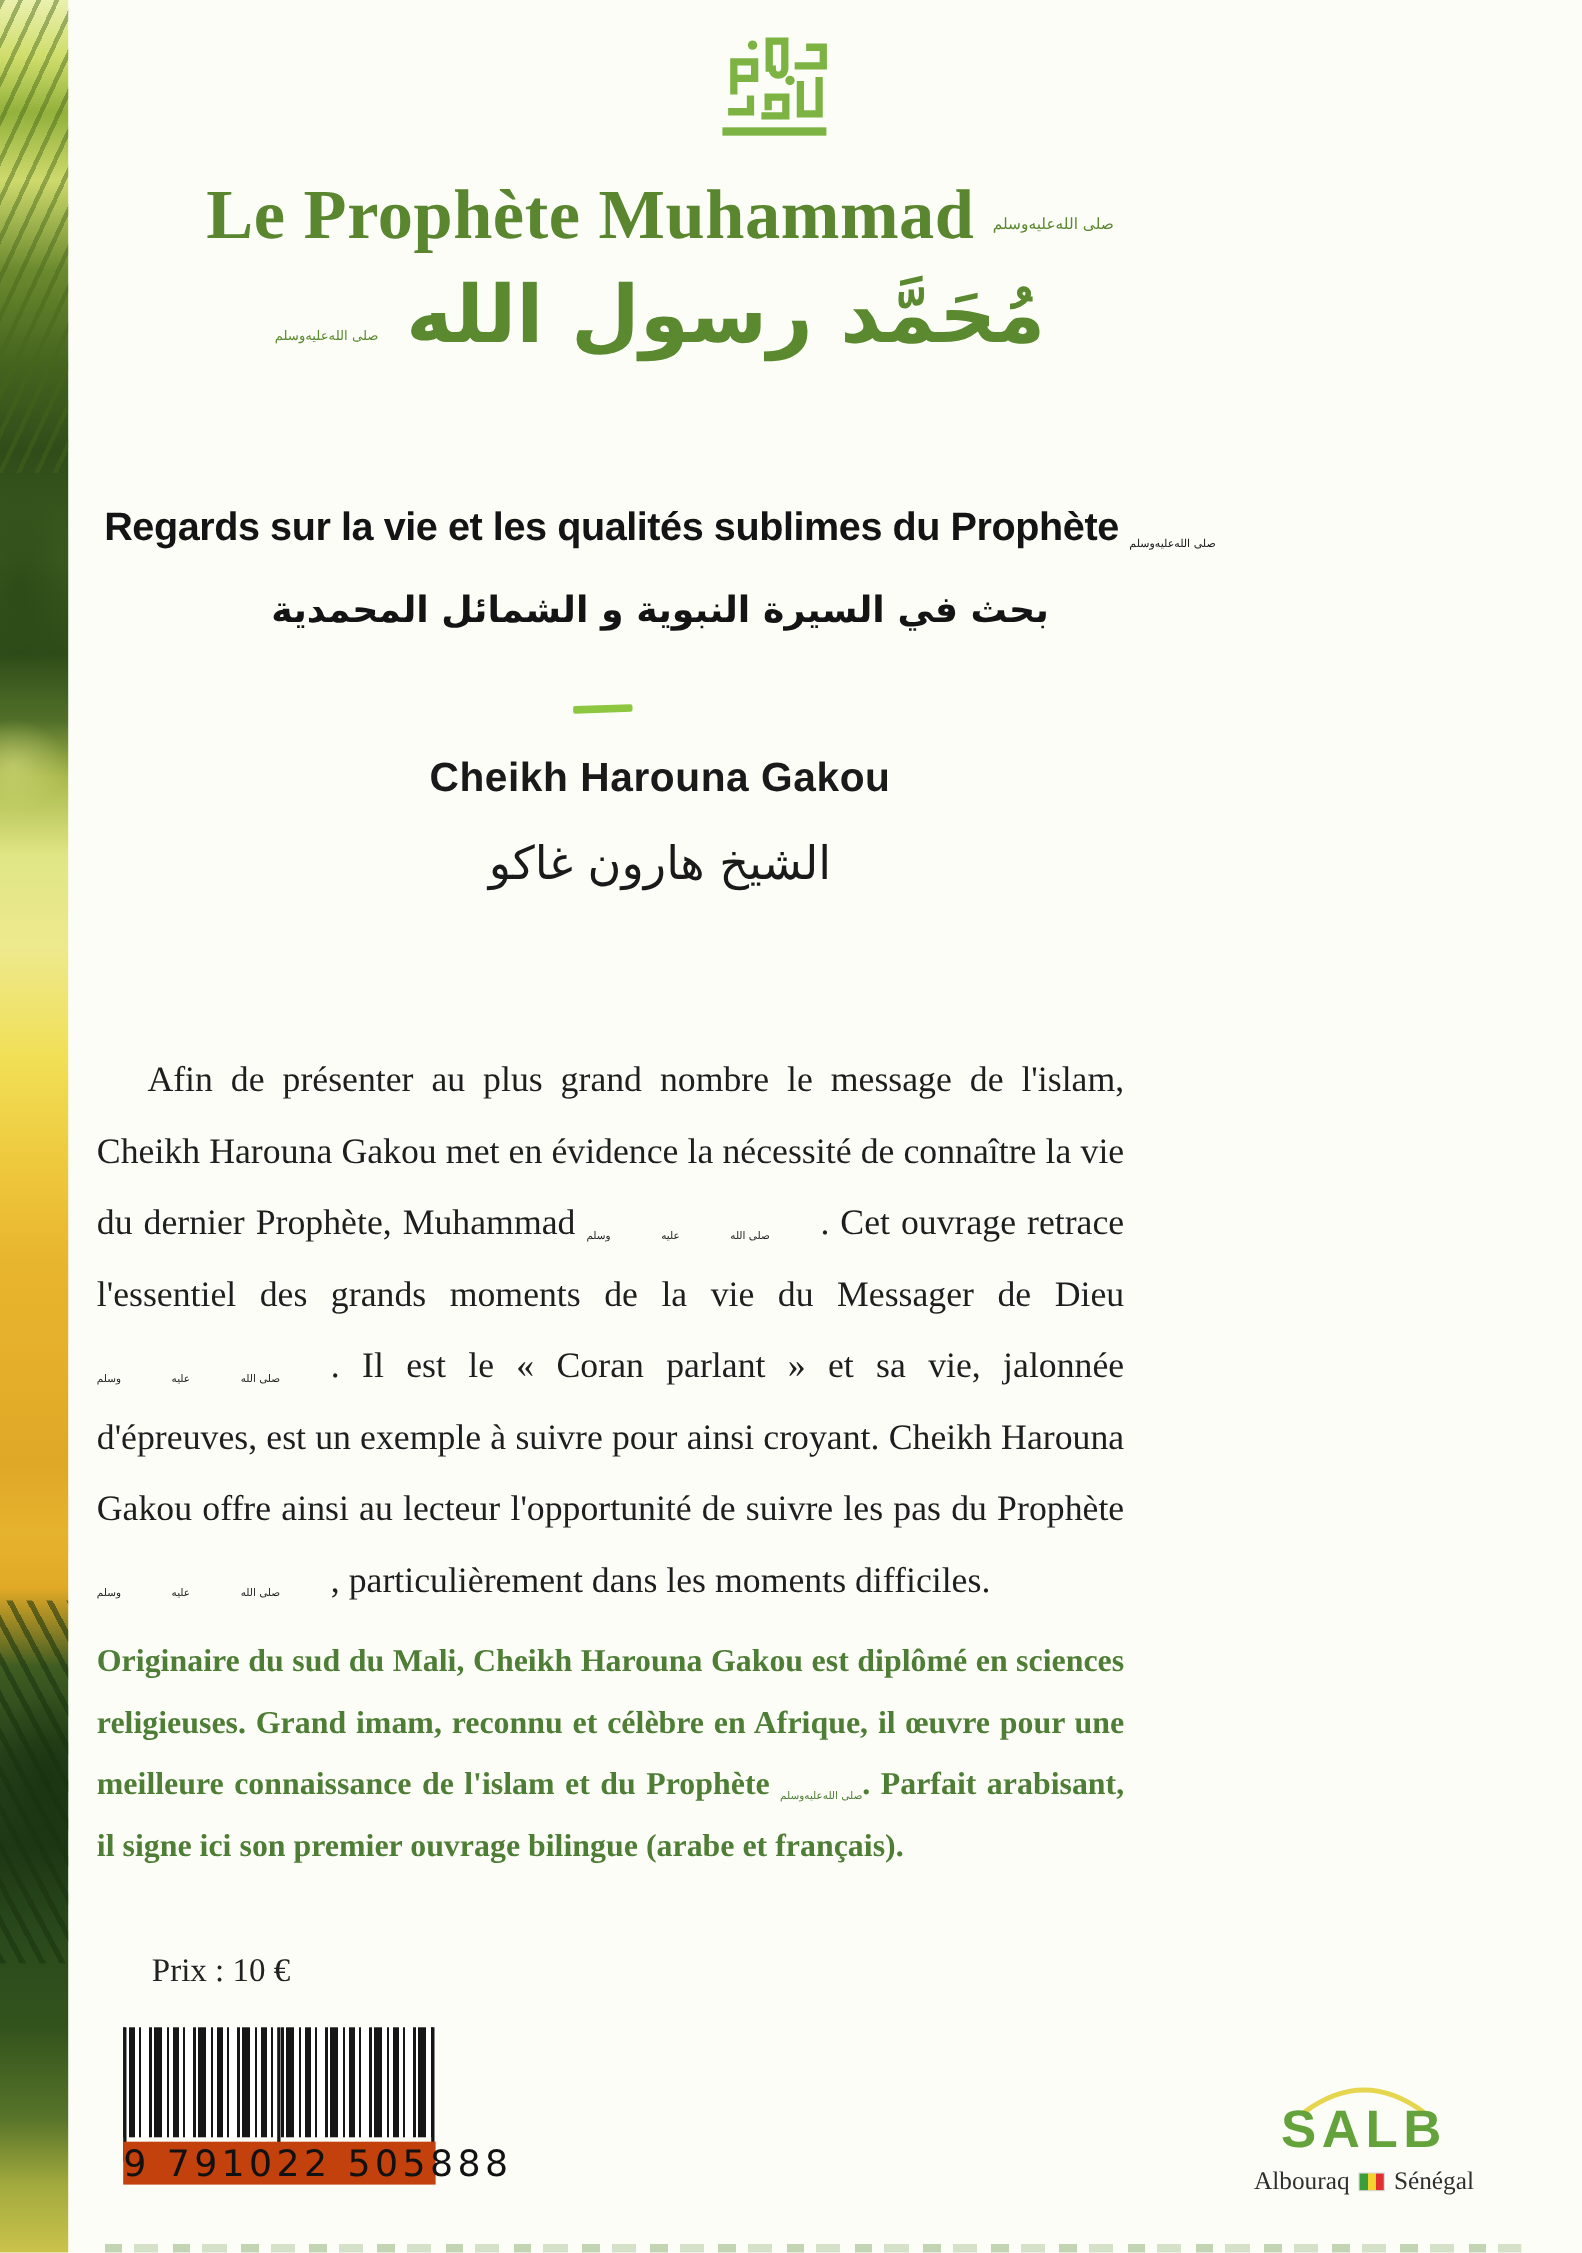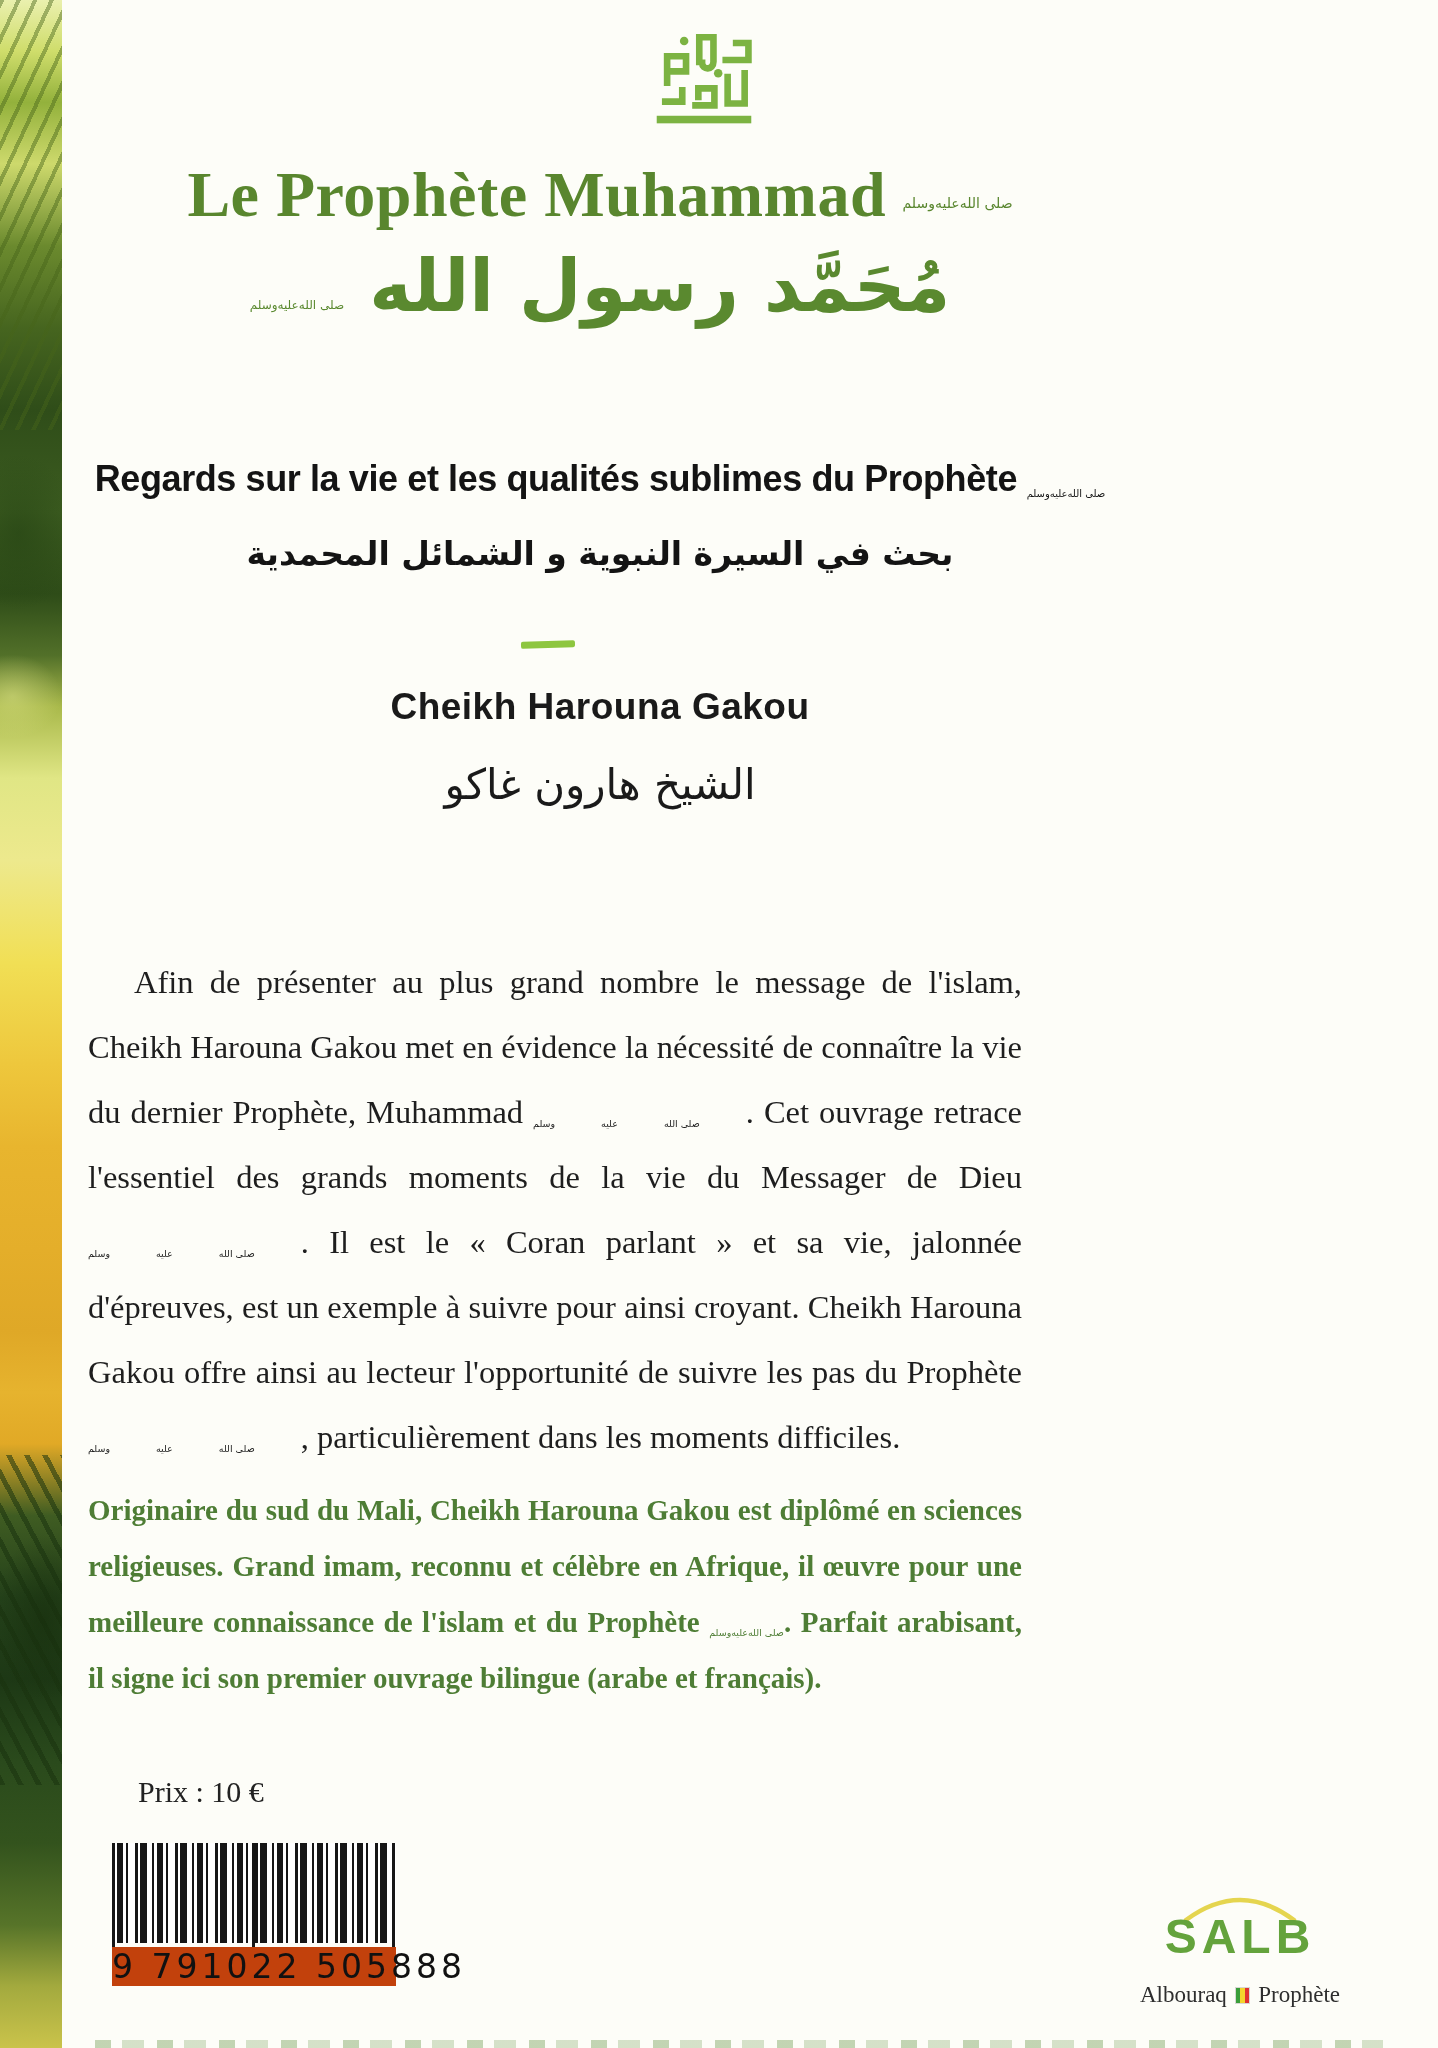--- a/index.html
+++ b/index.html
@@ -119,21 +119,21 @@
     letter-spacing:4px; white-space:nowrap; background:#c2410c; z-index:2;
   }
 
   .salb { position:absolute; left:1140px; top:1888px; width:200px; text-align:center; }
   .salb-arc { display:block; margin:0 auto -10px auto; }
   .salb-name {
     font-family:"Liberation Sans", sans-serif; font-weight:700;
     font-size:48px; letter-spacing:5px; color:#64a33c; line-height:1.05;
   }
   .salb-imprint {
-    margin-top:20px; display:flex; align-items:center; justify-content:space-between; gap:9px;
+    margin-top:8px; display:flex; align-items:center; justify-content:space-between; gap:9px;
     font-family:"Liberation Serif", serif; font-size:23px; color:#2e2e2e;
   }
   .senegal-flag {
     display:inline-block; width:22px; height:15px;
     background:linear-gradient(90deg, #3a9e3a 0 33%, #f4d32c 33% 66%, #e03030 66% 100%);
     box-shadow:0 0 0 1px rgba(0,0,0,.15);
   }
 
   .bottom-crop-line {
     position:absolute; left:95px; right:55px; top:2040px; height:8px; opacity:.45;
@@ -235,19 +235,19 @@
   </div>
 
   <div class="salb">
     <svg class="salb-arc" width="120" height="34" viewBox="0 0 120 34">
       <path d="M6 32 Q60 -8 114 32" stroke="#e5d54f" stroke-width="4.5" fill="none" stroke-linecap="round"></path>
     </svg>
     <div class="salb-name">SALB</div>
     <div class="salb-imprint">
       <span>Albouraq</span>
       <span class="senegal-flag"></span>
-      <span>Prophète</span>
+      <span>Sénégal</span>
     </div>
   </div>
 
   <div class="bottom-crop-line"></div>
 
 </div>
 
 </body></html>

